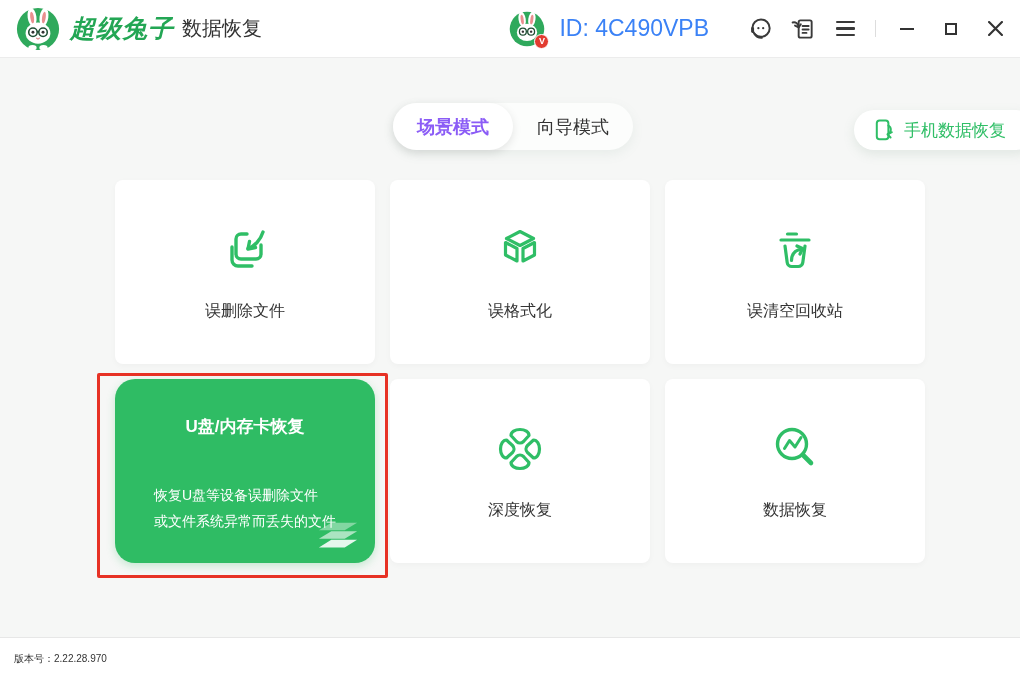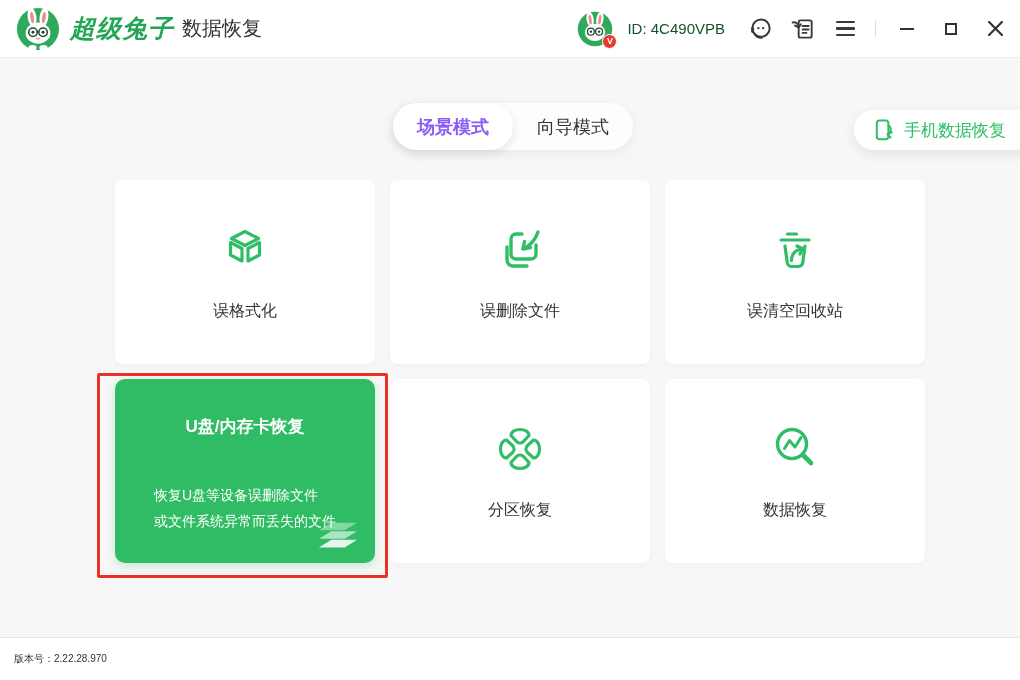--- a/index.html
+++ b/index.html
@@ -10,21 +10,21 @@
   
   .header { flex:0 0 58px; background:#fff; border-bottom:1px solid #ececec; display:flex; align-items:center; padding:0 10px 0 16px; }
   .brand { display:flex; align-items:center; }
   .logo { width:44px; height:44px; }
   .brand-name { margin-left:10px; font-size:25px; font-weight:bold; font-style:italic; color:#23a654; letter-spacing:1px; }
   .brand-suffix { margin-left:8px; font-size:20px; font-weight:500; color:#333; }
   .header-right { margin-left:auto; display:flex; align-items:center; gap:14px; }
   .avatar { position:relative; width:36px; height:36px; }
   .avatar svg { width:36px; height:36px; }
   .vip-badge { position:absolute; right:-4px; bottom:-2px; width:15px; height:15px; background:#e23b30; border:1.5px solid #fff; border-radius:50%; color:#fff; font-size:9px; font-weight:bold; display:flex; align-items:center; justify-content:center; }
-  .user-id { font-size:15px; color:#14532d; margin-right:8px; }
+  .user-id { font-size:23px; color:#3b82f6; margin-right:24px; }
   .icon-btn { width:28px; height:28px; display:flex; align-items:center; justify-content:center; }
   .icon-btn svg { width:26px; height:26px; }
   .menu-icon { display:flex; flex-direction:column; gap:4px; }
   .menu-icon i { display:block; width:19px; height:2.6px; background:#3a3a3a; border-radius:1px; }
   .vdivider { width:1px; height:17px; background:#ddd; margin:0 2px; }
   .win-btn { width:30px; height:30px; display:flex; align-items:center; justify-content:center; }
   .min-glyph { width:14px; height:2px; background:#333; }
   .max-glyph { width:12px; height:12px; border:2px solid #333; }
 
   
@@ -37,21 +37,21 @@
   .phone-btn svg { width:24px; height:24px; }
 
   .cards { position:absolute; left:115px; top:122px; width:810px; display:grid; grid-template-columns:repeat(3,260px); grid-auto-rows:184px; gap:15px; }
   .card { background:#fff; border-radius:8px; display:flex; flex-direction:column; align-items:center; justify-content:center; gap:23px; box-shadow:0 2px 6px rgba(0,0,0,0.03); }
   .card-icon { width:56px; height:56px; }
   .card-icon svg { width:56px; height:56px; }
   .card-title { font-size:16px; color:#333; }
 
   .cell-highlight { position:relative; }
   .annotation-box { position:absolute; left:-18px; top:-6px; width:calc(100% + 31px); height:calc(100% + 21px); border:3px solid #e73225; border-radius:2px; pointer-events:none; z-index:5; }
-  .card-green { width:100%; height:100%; background:#2fbc64; border-radius:10px; position:relative; display:flex; flex-direction:column; align-items:center; padding-top:36px; color:#fff; box-shadow:0 3px 8px rgba(47,188,100,0.25); }
+  .card-green { width:100%; height:100%; background:#2fbc64; border-radius:20px; position:relative; display:flex; flex-direction:column; align-items:center; padding-top:36px; color:#fff; box-shadow:0 3px 8px rgba(47,188,100,0.25); }
   .green-title { font-size:17px; font-weight:bold; }
   .green-desc { margin-top:44px; font-size:14px; line-height:26px; }
   .layers-icon { position:absolute; right:16px; bottom:12px; width:42px; height:30px; }
 
   
   .footer { flex:0 0 43px; background:#fff; border-top:1px solid #e7e7e7; display:flex; align-items:center; padding-left:14px; font-size:10px; color:#333; }
 </style>
 </head>
 <body>
 
@@ -154,39 +154,39 @@
         <path d="M20.5 9.5 c4 2.2 4.3 8 -0.8 10.8"></path>
         <path d="M24.8 17.8 L19.5 20.6 L23.2 24.4"></path>
       </svg>
       <span>手机数据恢复</span>
     </div>
 
     <div class="cards">
 
       <div class="card">
         <div class="card-icon">
-          <svg viewBox="0 0 56 56" fill="none" stroke="#2fbe66" stroke-width="3.2" stroke-linecap="round" stroke-linejoin="round">
-            <path d="M28 9.5 L41.5 16.5 L28 23.5 L14.5 16.5 Z"></path>
-            <path d="M13.5 20.5 L25 26.5 V39 L13.5 33 Z"></path>
-            <path d="M42.5 20.5 L31 26.5 V39 L42.5 33 Z"></path>
-          </svg>
-        </div>
-        <div class="card-title">误格式化</div>
-      </div>
-
-      <div class="card">
-        <div class="card-icon">
           <svg viewBox="0 0 56 56" fill="none" stroke="#2fbe66" stroke-width="3.4" stroke-linecap="round" stroke-linejoin="round">
             <path d="M15 25 v13 a6 6 0 0 0 6 6 h14"></path>
             <path d="M30 12 h-6 a5 5 0 0 0 -5 5 v15 a5 5 0 0 0 5 5 h15 a5 5 0 0 0 5 -5 v-9"></path>
             <path d="M46 10 c-2.5 8 -8.5 14.5 -15 16.5"></path>
             <path d="M32.5 19.5 L31 27 L38.5 25.5"></path>
           </svg>
         </div>
         <div class="card-title">误删除文件</div>
+      </div>
+
+      <div class="card">
+        <div class="card-icon">
+          <svg viewBox="0 0 56 56" fill="none" stroke="#2fbe66" stroke-width="3.2" stroke-linecap="round" stroke-linejoin="round">
+            <path d="M28 9.5 L41.5 16.5 L28 23.5 L14.5 16.5 Z"></path>
+            <path d="M13.5 20.5 L25 26.5 V39 L13.5 33 Z"></path>
+            <path d="M42.5 20.5 L31 26.5 V39 L42.5 33 Z"></path>
+          </svg>
+        </div>
+        <div class="card-title">误格式化</div>
       </div>
 
       <div class="card">
         <div class="card-icon">
           <svg viewBox="0 0 56 56" fill="none" stroke="#2fbe66" stroke-width="3.2" stroke-linecap="round" stroke-linejoin="round">
             <path d="M14 18 h28"></path>
             <path d="M20.5 12 h9"></path>
             <path d="M18 24 l2.2 16.5 a4.5 4.5 0 0 0 4.5 4 h6.6 a4.5 4.5 0 0 0 4.5 -4 L38 24"></path>
             <path d="M24.5 38.5 c0 -6.5 4 -10.5 10.5 -11.5"></path>
             <path d="M30 24 L35.5 26.5 L33 32"></path>
@@ -213,21 +213,21 @@
 
       <div class="card">
         <div class="card-icon">
           <svg viewBox="0 0 56 56" fill="none" stroke="#2fbe66" stroke-width="3.2" stroke-linecap="round" stroke-linejoin="round">
             <path id="petal" d="M28 8.5 C33 8.5 37 11 37 14.5 L31.5 20.5 C29.5 22.5 26.5 22.5 24.5 20.5 L19 14.5 C19 11 23 8.5 28 8.5 Z"></path>
             <use href="#petal" transform="rotate(90 28 28)"></use>
             <use href="#petal" transform="rotate(180 28 28)"></use>
             <use href="#petal" transform="rotate(270 28 28)"></use>
           </svg>
         </div>
-        <div class="card-title">分区恢复</div>
+        <div class="card-title">深度恢复</div>
       </div>
 
       <div class="card">
         <div class="card-icon">
           <svg viewBox="0 0 56 56" fill="none" stroke="#2fbe66" stroke-linecap="round" stroke-linejoin="round">
             <circle cx="25" cy="23" r="14.5" stroke-width="3.4"></circle>
             <path d="M17.5 27.5 l5 -8 5.5 6.5 6 -9.5" stroke-width="3"></path>
             <path d="M36 34 L44 42" stroke-width="4.6"></path>
           </svg>
         </div>

